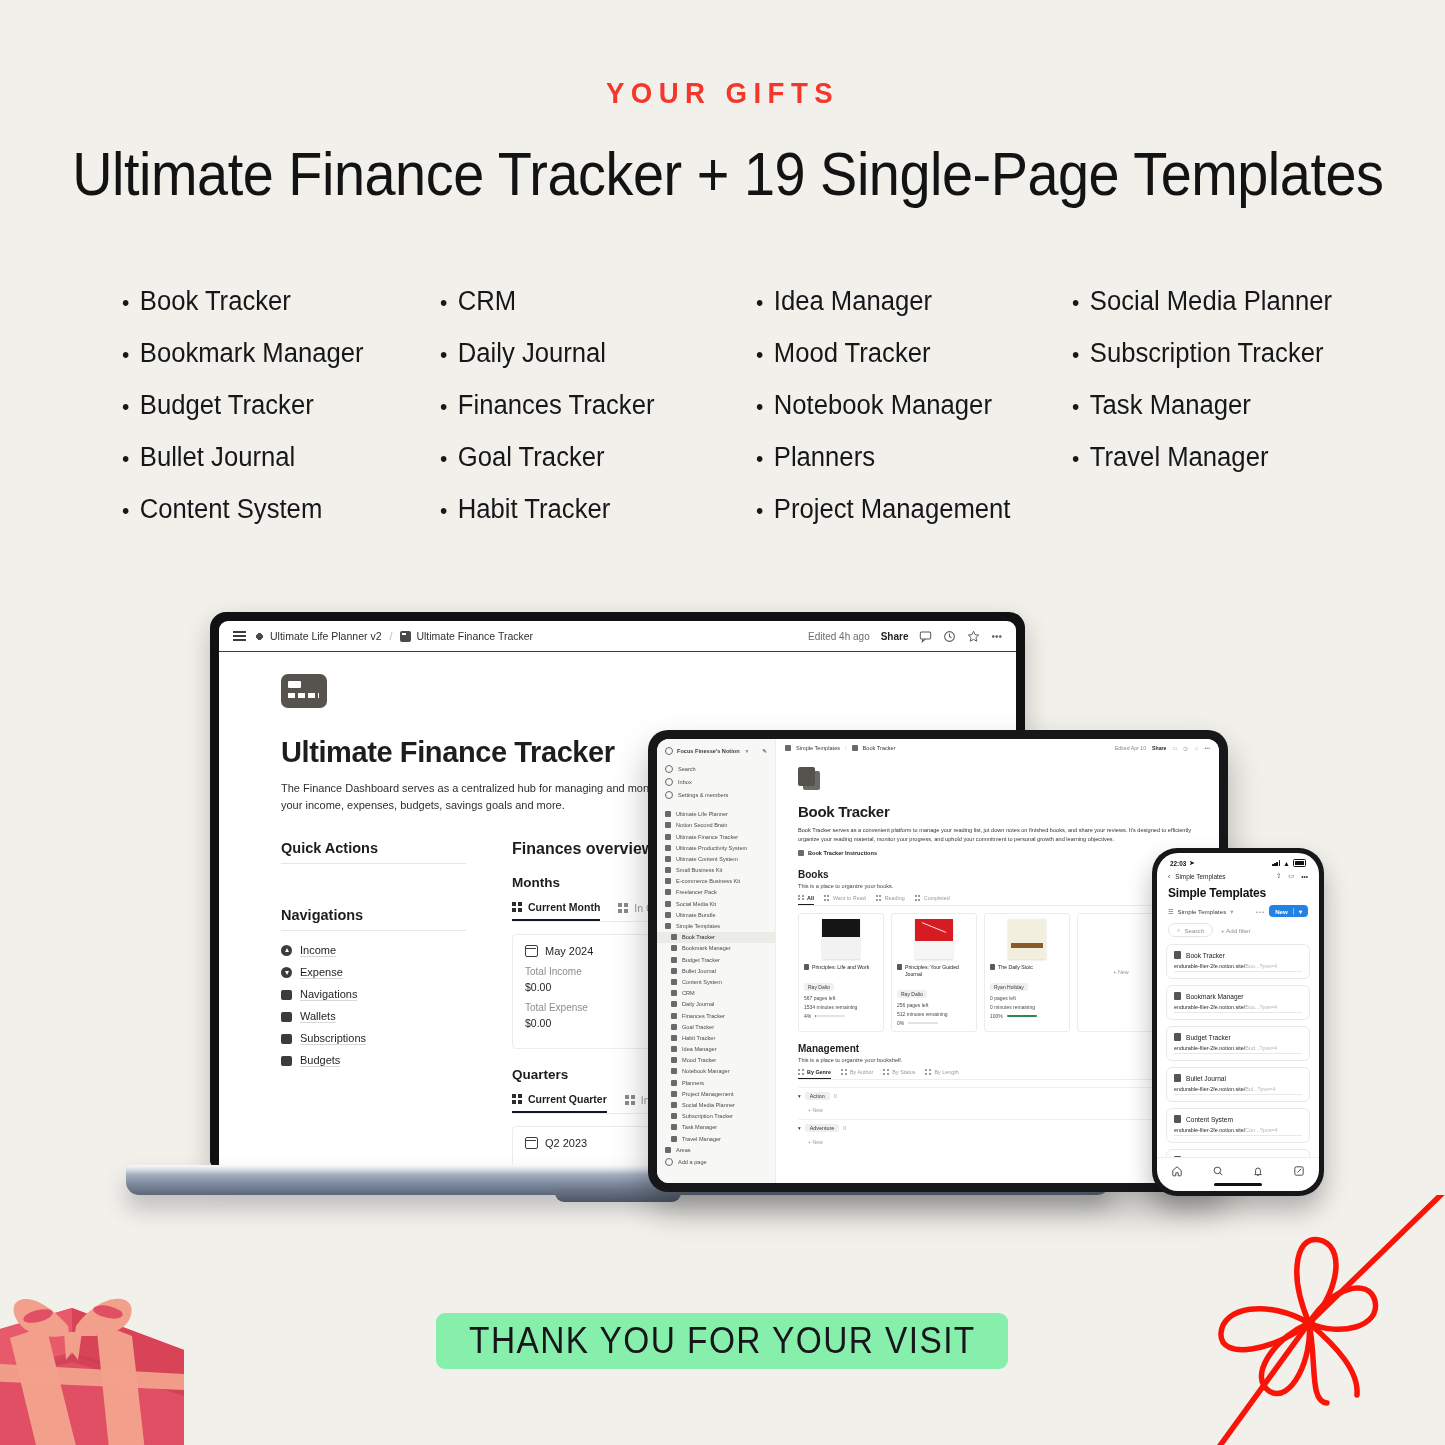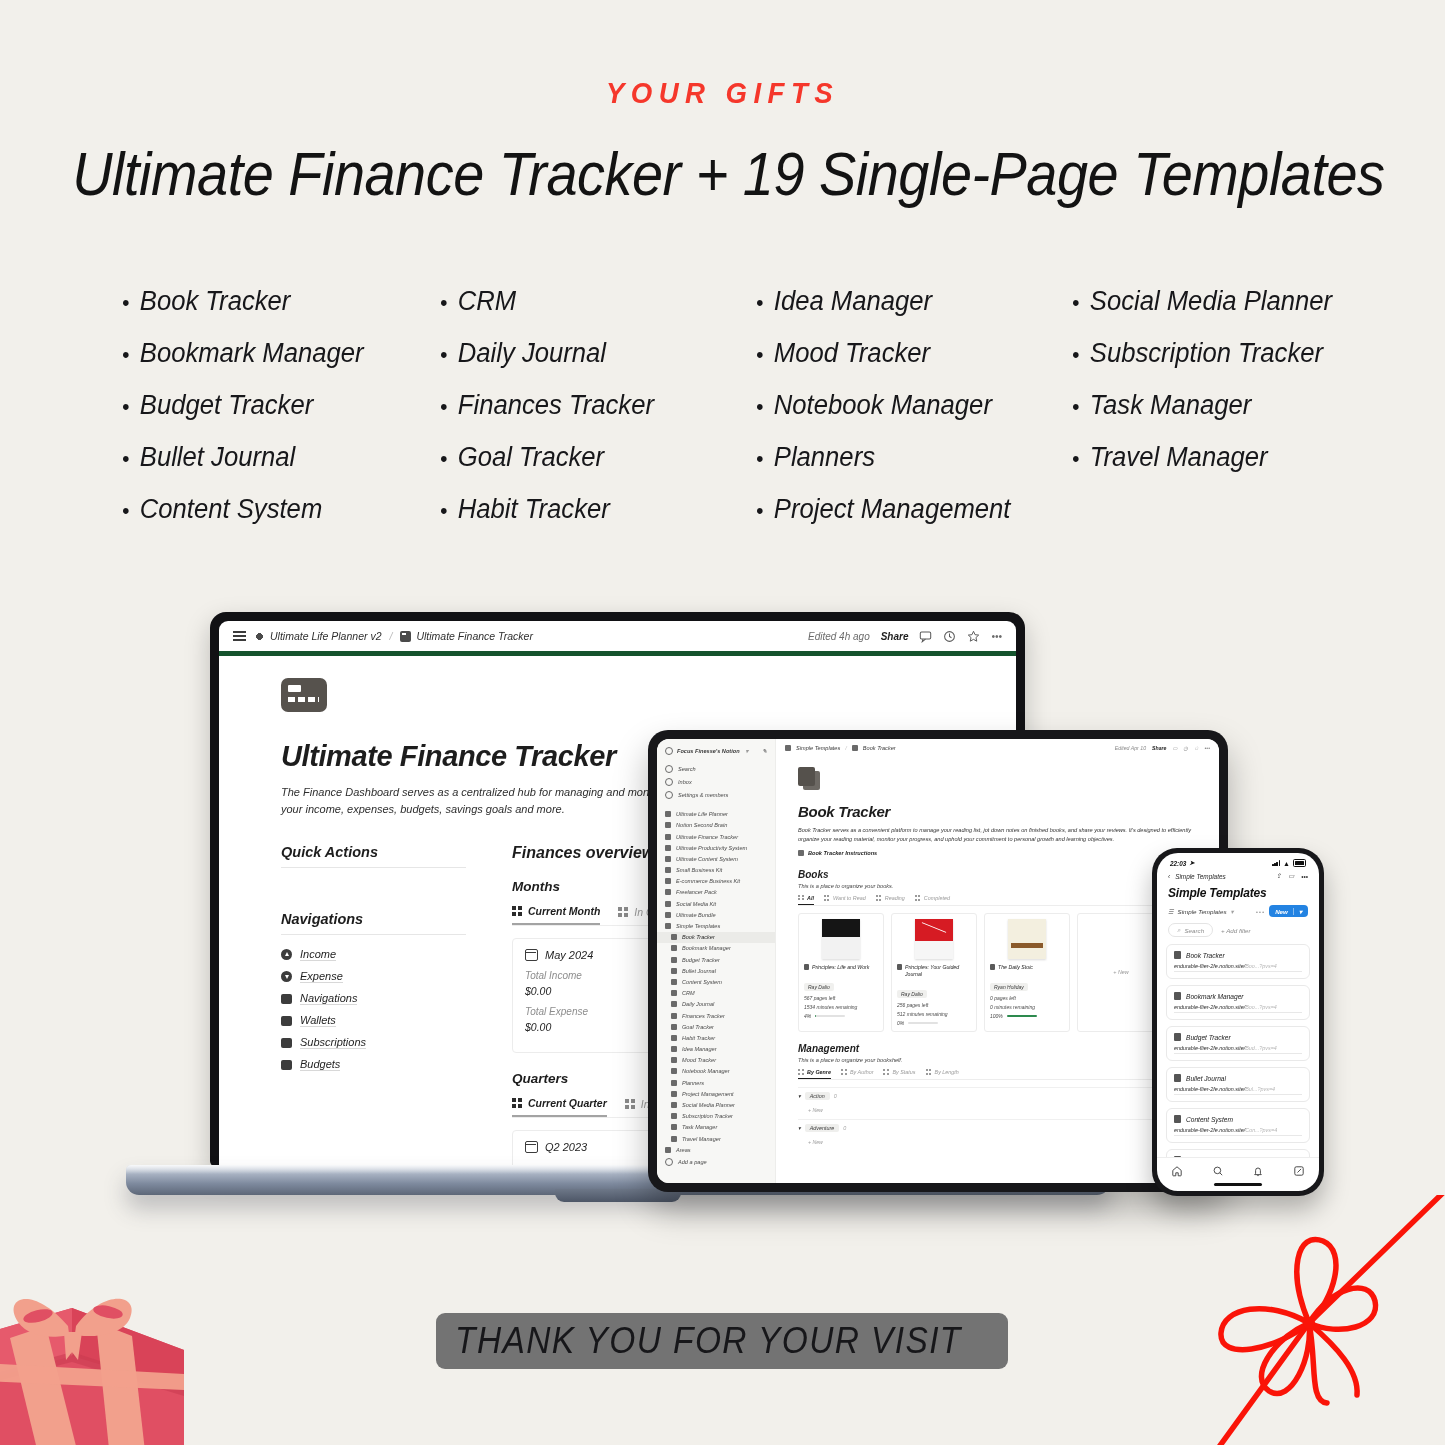--- a/index.html
+++ b/index.html
@@ -2,21 +2,21 @@
 <html><head>
 <meta charset="utf-8">
 <style>
   html,body{margin:0;padding:0;}
   body{
     width:1445px;height:1445px;overflow:hidden;position:relative;
     background:#f2f0eb;
     font-family:"Liberation Sans",sans-serif;
     -webkit-font-smoothing:antialiased;
   }
-  .page{position:absolute;inset:0;font-style:italic;}
+  .page{position:absolute;inset:0;}
 
   
   .eyebrow{
     position:absolute;top:76px;left:0;right:0;text-align:center;
     color:#f5372b;font-size:30px;letter-spacing:7px;font-weight:700;
     font-family:"Liberation Sans Narrow","Liberation Sans",sans-serif;
     transform:scaleX(.92);
   }
   .headline{
     position:absolute;top:138px;left:0;right:0;text-align:center;
@@ -72,21 +72,21 @@
   }
   .laptop-gloss{
     position:absolute;left:0;top:0;width:100%;height:9px;
     background:linear-gradient(180deg,rgba(255,255,255,.85),rgba(255,255,255,0));
     border-radius:5px 5px 0 0;
   }
 
   
   .nchrome{
     height:30px;display:flex;align-items:center;gap:8px;padding:0 14px;
-    border-bottom:5px solid #14532d;font-size:10.5px;color:#2f2f2f;
+    border-bottom:1px solid #14532d;font-size:10.5px;color:#2f2f2f;
   }
   .hamb{display:inline-flex;flex-direction:column;gap:2.5px;}
   .hamb i{display:block;width:13px;height:1.4px;background:#3b3b3b;}
   .crumb{display:flex;align-items:center;gap:5px;}
   .crumb .sep{color:#b9b9b9;margin:0 3px;}
   .gi{
     display:inline-block;width:11px;height:11px;vertical-align:-2px;
     background:#4a4a4a;flex:0 0 auto;
   }
   .gi.planet{
@@ -132,21 +132,21 @@
   }
   .dot-ic.up:after{border-bottom:4px solid #fff;}
   .dot-ic.down:after{border-top:4px solid #fff;top:4px;}
   .sq-ic{width:11px;height:10px;border-radius:2px;background:#3c3c3c;display:inline-block;flex:0 0 auto;}
   .navrow{display:flex;align-items:center;gap:8px;font-size:11px;color:#1f1f1f;margin-bottom:9px;}
   .navrow span.lbl{border-bottom:1px solid #d8d8d8;}
   .fin-h{font-size:16px;font-weight:700;color:#1d1d1d;margin-bottom:17px;}
   .sub-h{font-size:13.5px;font-weight:700;color:#1d1d1d;margin-bottom:11px;}
   .vtabs{display:flex;gap:18px;border-bottom:1px solid #ededed;margin-bottom:12px;}
   .vtab{display:flex;align-items:center;gap:6px;font-size:10.5px;color:#9a9a9a;padding-bottom:6px;white-space:nowrap;}
-  .vtab.active{color:#1d1d1d;font-weight:600;border-bottom:2px solid #a3a3a3;}
+  .vtab.active{color:#1d1d1d;font-weight:600;border-bottom:2px solid #0f172a;}
   .grid-ic{
     width:10px;height:10px;flex:0 0 auto;
     background:
       linear-gradient(#8a8a8a,#8a8a8a) 0 0/4px 4px no-repeat,
       linear-gradient(#8a8a8a,#8a8a8a) 6px 0/4px 4px no-repeat,
       linear-gradient(#8a8a8a,#8a8a8a) 0 6px/4px 4px no-repeat,
       linear-gradient(#8a8a8a,#8a8a8a) 6px 6px/4px 4px no-repeat;
   }
   .vtab.active .grid-ic{
     background:
@@ -264,21 +264,21 @@
   .pcard-t{display:flex;align-items:center;gap:5px;font-size:6.6px;color:#1a1a1a;font-weight:500;margin-bottom:4px;}
   .pcard-ic{width:7px;height:8px;background:#555;border-radius:1px;flex:0 0 auto;}
   .pcard-u{font-size:5.4px;color:#2b2b2b;border-bottom:1px solid #e8e8e8;padding-bottom:2px;}
   .pcard-u .dim{color:#b4b4b4;}
   .ph-tabbar{display:flex;align-items:center;justify-content:space-around;padding:7px 0 4px 0;border-top:1px solid #ededed;}
   .ph-home{width:48px;height:2.6px;background:#111;border-radius:3px;margin:2px auto 5px auto;}
 
   
   .banner{
     position:absolute;left:436px;top:1313px;width:572px;height:56px;
-    background:#737373;border-radius:9px;display:flex;align-items:center;justify-content:flex-start;
+    background:#86efac;border-radius:9px;display:flex;align-items:center;justify-content:center;
   }
   .banner span{
     font-size:36px;color:#17171a;letter-spacing:1.5px;
     font-family:"Liberation Sans Narrow","Liberation Sans",sans-serif;
     transform:scaleX(.93);
   }
 
   .giftbox{position:absolute;left:-28px;top:1278px;width:230px;height:200px;}
   .ribbon{position:absolute;right:-6px;bottom:-10px;width:260px;height:260px;}
 </style>

